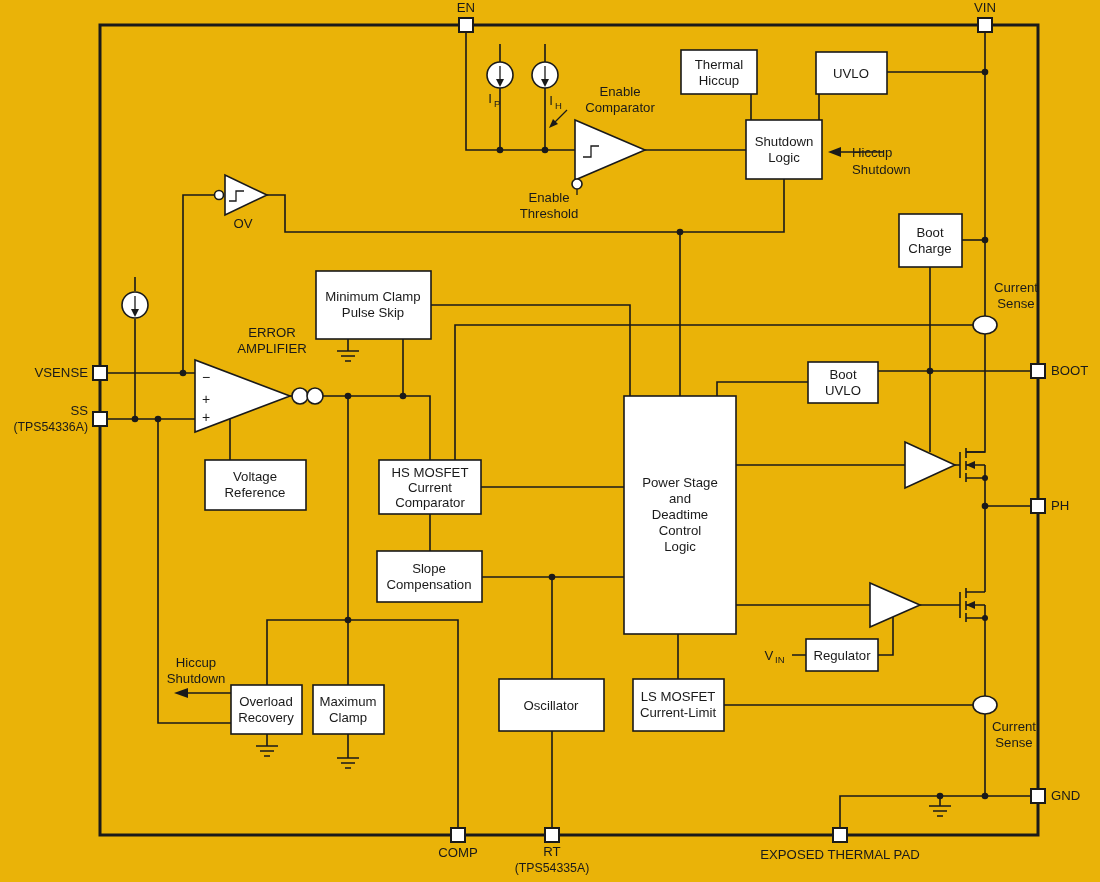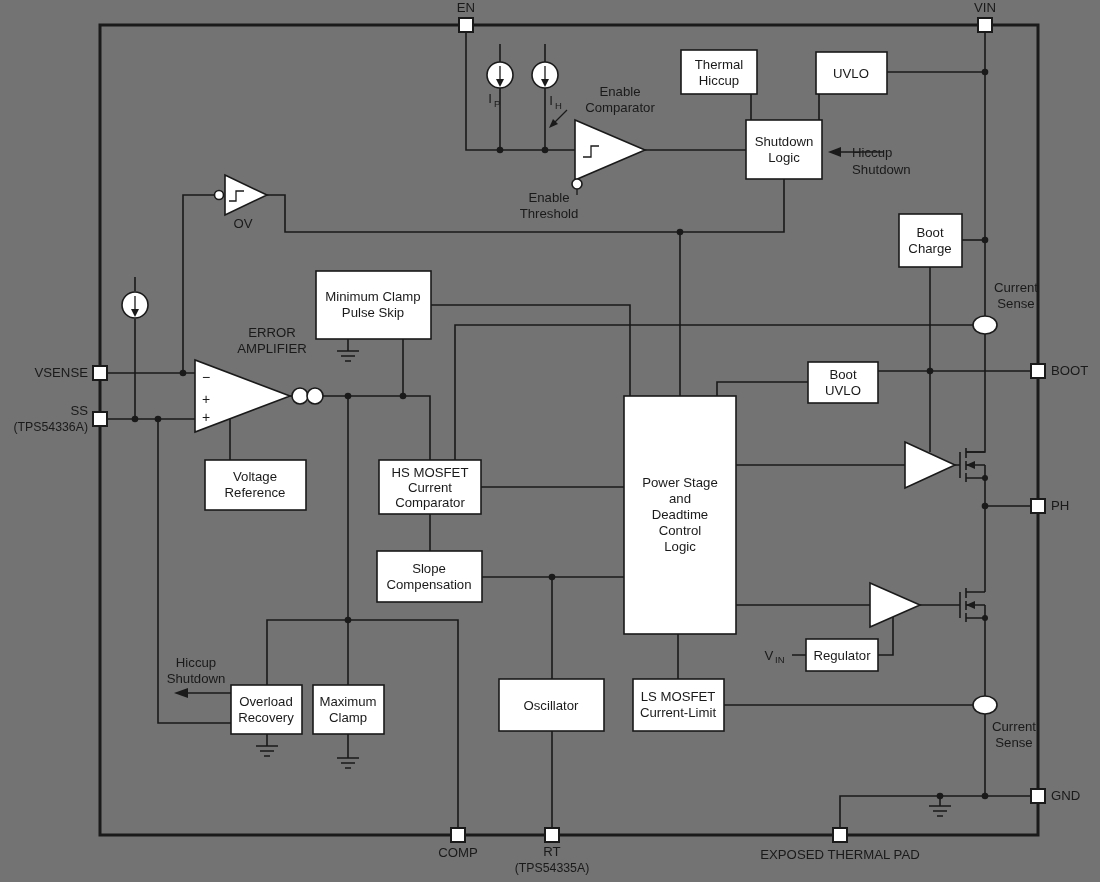--- a/index.html
+++ b/index.html
@@ -1,16 +1,16 @@
 <!DOCTYPE html>
 <html><head>
 <meta charset="utf-8">
 <style>
   html,body{margin:0;padding:0;background:#ffffff;}
-  #stage{position:relative;width:1100px;height:882px;background:#737373;overflow:hidden;}
+  #stage{position:relative;width:1100px;height:882px;background:#eab308;overflow:hidden;}
   svg text{font-family:"Liberation Sans","DejaVu Sans",sans-serif;fill:#1a1a1a;}
   .w{fill:none;stroke:#1a1a1a;stroke-width:1.6;}
   .w2{fill:none;stroke:#1a1a1a;stroke-width:1.3;}
   .b{fill:#ffffff;stroke:#1a1a1a;stroke-width:1.6;}
   .bd{fill:none;stroke:#1a1a1a;stroke-width:3;}
   .pin{fill:#ffffff;stroke:#1a1a1a;stroke-width:2;}
   .d{fill:#1a1a1a;stroke:none;}
   .t{font-size:13.2px;}
   .ts{font-size:12.3px;}
   .sub{font-size:9.5px;}

